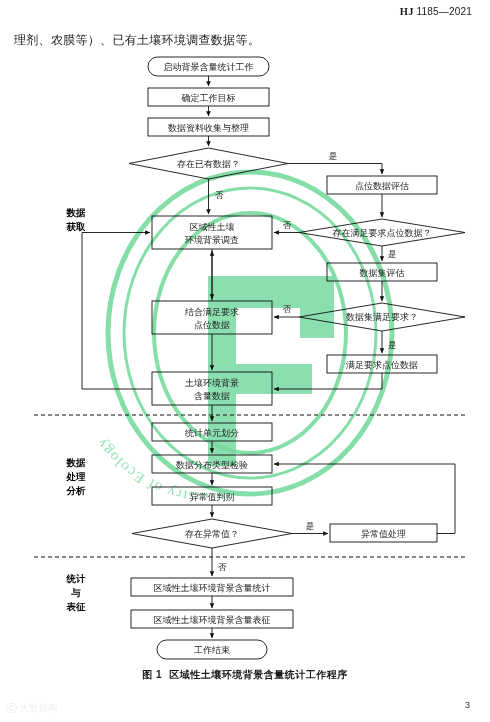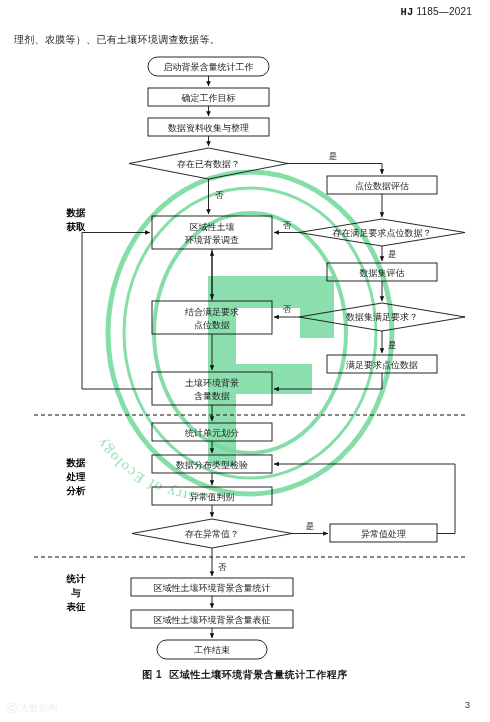--- a/index.html
+++ b/index.html
@@ -19,38 +19,37 @@
   
   #page-header {
     position: absolute;
     top: 6px;
     right: 18px;
     font-size: 10.5px;
     letter-spacing: 0.2px;
     white-space: nowrap;
   }
   #page-header .std-code {
-    font-family: Liberation Mono, monospace;
+    font-family: Liberation Serif, serif;
     font-weight: bold;
     font-size: 10.5px;
   }
   #page-header .std-num {
     font-family: "Liberation Sans", sans-serif;
     font-size: 10px;
   }
 
   
   #body-paragraph {
     position: absolute;
     top: 33px;
     left: 14px;
-    font-size: 10px;
+    font-size: 12px;
     line-height: 15px;
     letter-spacing: 0.3px;
-    font-family: Liberation Mono, monospace;
   }
 
   
   #watermark {
     position: absolute;
     left: 100px;
     top: 168px;
     width: 300px;
     height: 330px;
     pointer-events: none;

